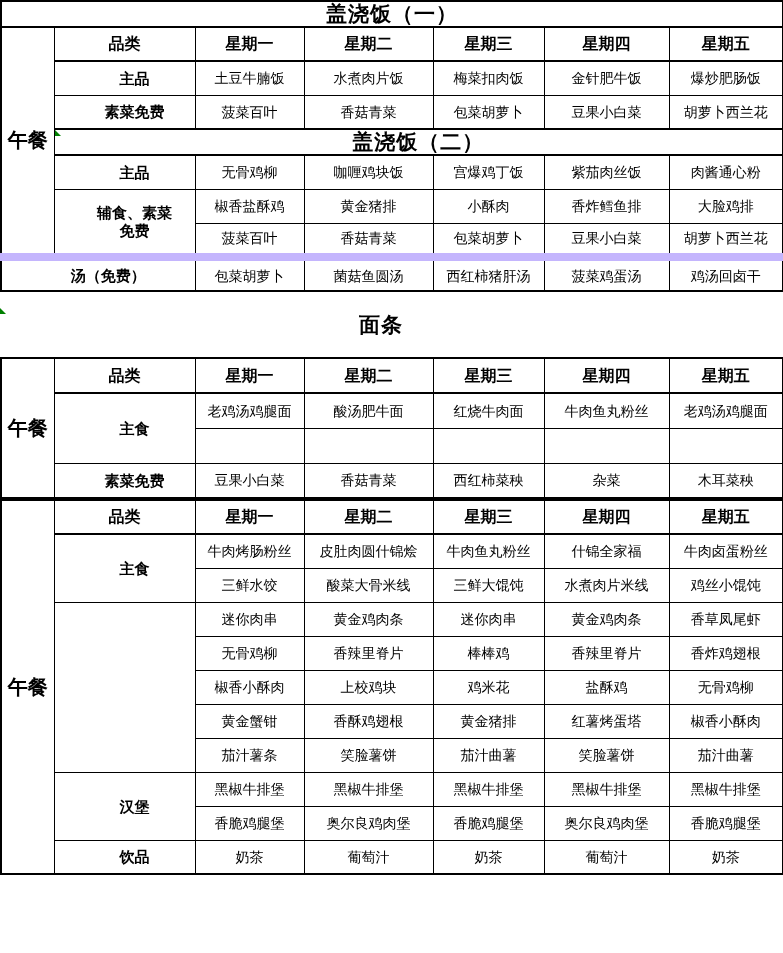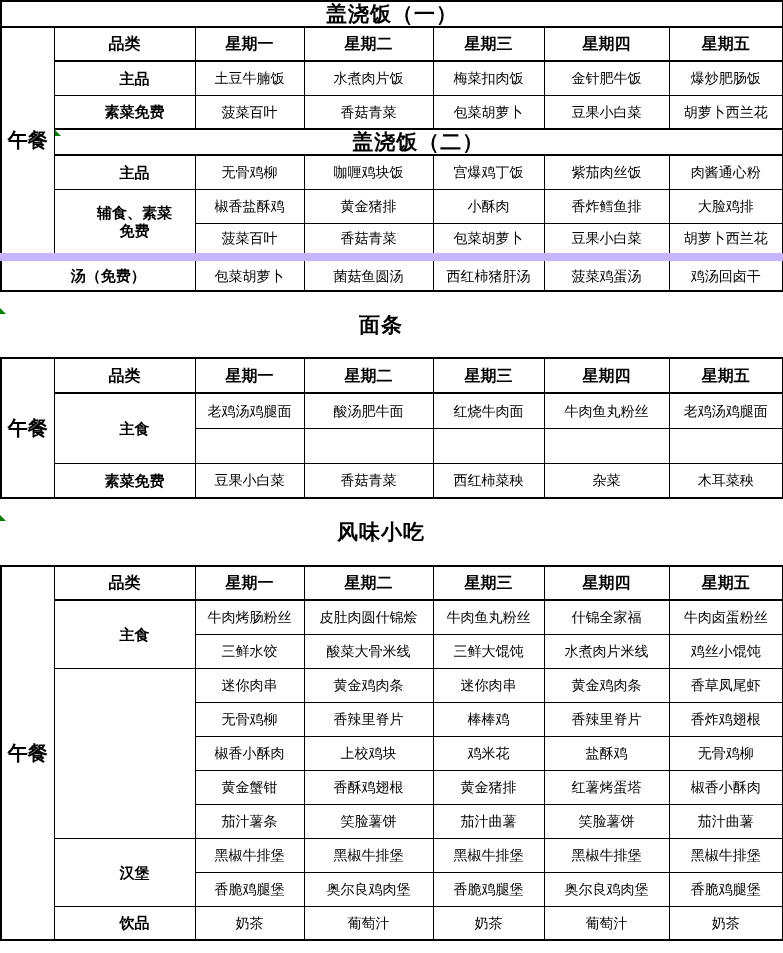--- a/index.html
+++ b/index.html
@@ -161,26 +161,20 @@
       <td class="cat">素菜免费</td>
       <td>豆果小白菜</td>
       <td>香菇青菜</td>
       <td>西红柿菜秧</td>
       <td>杂菜</td>
       <td>木耳菜秧</td>
     </tr>
   </tbody>
     </table>
 
-  <div class="gap gap2">
-    <div class="gap-title">
-      <span class="tri"></span>
-      <span>风味小吃</span>
-    </div>
-  </div>
 
   <table>
     <colgroup>
       <col style="width:53px">
         <col style="width:141px">
         <col style="width:109px">
       <col style="width:129px">
         <col style="width:111px">
         <col style="width:125px">
         <col style="width:114px">

